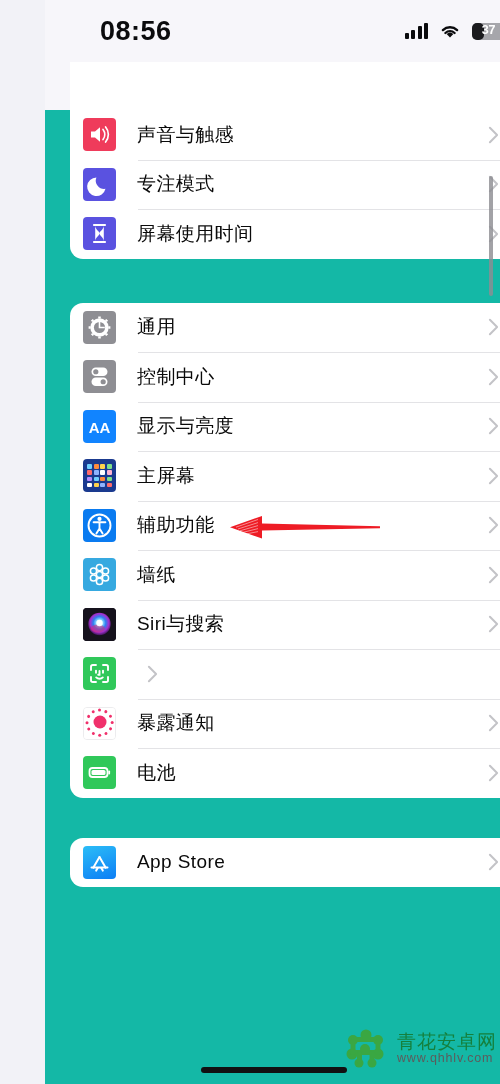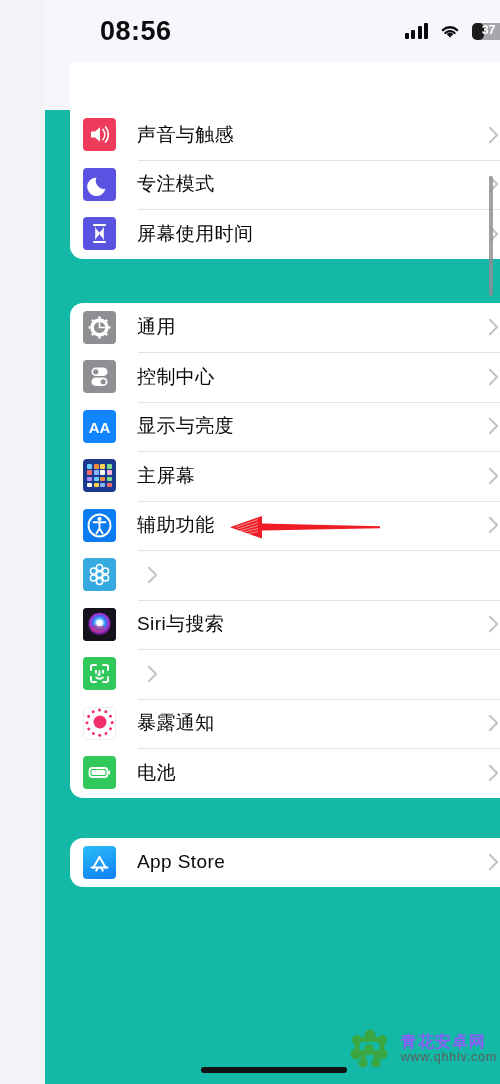--- a/index.html
+++ b/index.html
@@ -185,21 +185,21 @@
   }
 
   
   .watermark {
     position: absolute;
     right: 6px; bottom: 14px;
     display: flex; align-items: center; gap: 7px;
   }
   .wm-text { display: flex; flex-direction: column; line-height: 1.05; }
   .wm-cn {
-    font-size: 16px; font-weight: bold; color: #8b5cf6;
+    font-size: 19px; font-weight: normal; color: #15803d;
     letter-spacing: 1px;
   }
   .wm-url {
     font-size: 12.5px; color: #5c5c5c; letter-spacing: .8px;
   }
 </style>
 </head>
 <body>
 
 <div id="screen">
@@ -391,20 +391,21 @@
               <circle cx="16.5" cy="16.5" r="3.1"></circle>
               <circle cx="16.5" cy="9.6" r="3.1"></circle>
               <circle cx="16.5" cy="23.4" r="3.1"></circle>
               <circle cx="10.5" cy="13" r="3.1"></circle>
               <circle cx="22.5" cy="13" r="3.1"></circle>
               <circle cx="10.5" cy="20" r="3.1"></circle>
               <circle cx="22.5" cy="20" r="3.1"></circle>
             </g>
           </svg>
         </span>
+        <span class="label">墙纸</span>
         <span class="chev">
           <svg viewBox="0 0 12 20" width="11" height="18">
               <path d="M2 2l8 8-8 8" stroke="#c3c3c7" stroke-width="2.2" fill="none" stroke-linecap="round" stroke-linejoin="round"></path>
             </svg>
         </span>
       </div>
 
       <div class="row">
         <span class="appicon" style="background:#111015">
           <svg viewBox="0 0 33 33" width="33" height="33">

